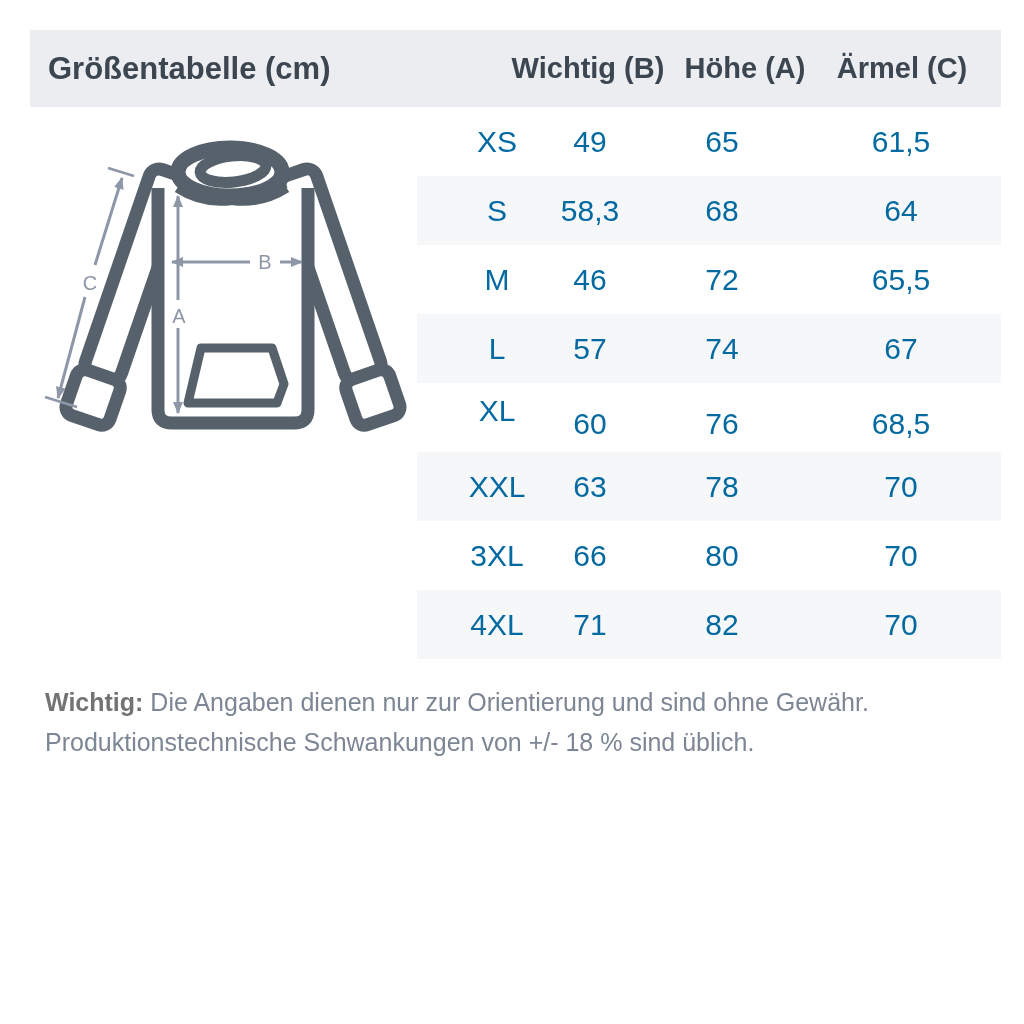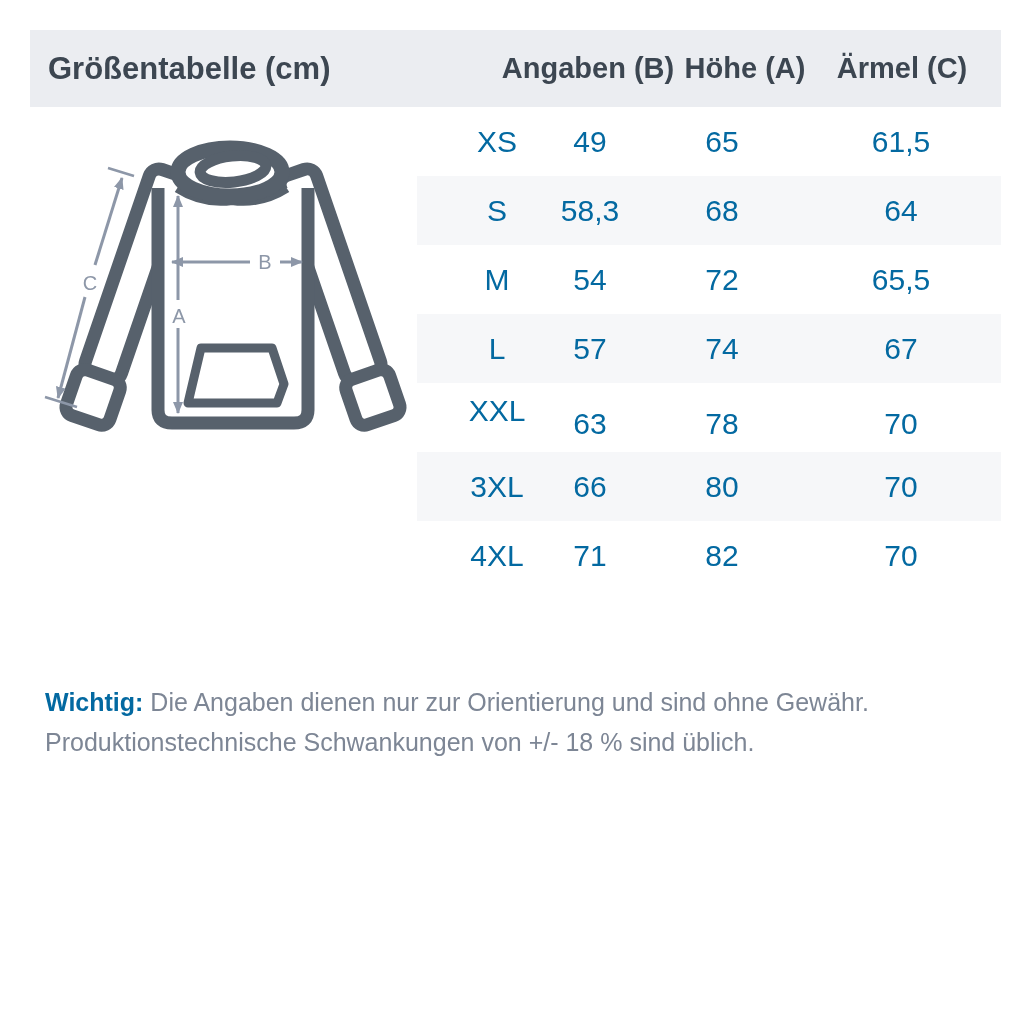--- a/index.html
+++ b/index.html
@@ -43,30 +43,30 @@
   .table-row:nth-child(5) .cell-breite,
   .table-row:nth-child(5) .cell-hoehe,
   .table-row:nth-child(5) .cell-aermel{transform:translate(-50%,6px);}
 
   .hoodie-svg{position:absolute;left:35px;top:130px;}
 
   .note{
     position:absolute;left:45px;top:682px;width:930px;
     font-size:25px;line-height:40px;color:#7d8695;
   }
-  .note b{font-weight:bold;color:#0369a1;}
+  .note b{font-weight:bold;color:#737373;}
 </style>
 </head>
 <body>
 
 <div class="page">
 
   <div class="header-band"></div>
   <div class="page-title">Größentabelle (cm)</div>
-  <div class="col-header breite">Angaben (B)</div>
+  <div class="col-header breite">Wichtig (B)</div>
   <div class="col-header aermel">Ärmel (C)</div>
   <div class="col-header hoehe">Höhe (A)</div>
 
   <svg class="hoodie-svg" width="390" height="345" viewBox="0 0 390 345" aria-hidden="true">
     <defs>
       <marker id="ah" markerUnits="userSpaceOnUse" markerWidth="14" markerHeight="12" refX="11" refY="5" orient="auto-start-reverse">
         <path d="M0,0 L12,5 L0,10 Z" fill="#8d97a8"></path>
       </marker>
     </defs>
 
@@ -125,29 +125,35 @@
       <span class="cell cell-aermel">61,5</span>
     </div>
       <div class="table-row">
       <span class="cell cell-size">S</span>
       <span class="cell cell-breite">58,3</span>
       <span class="cell cell-hoehe">68</span>
       <span class="cell cell-aermel">64</span>
     </div>
       <div class="table-row">
       <span class="cell cell-size">M</span>
-      <span class="cell cell-breite">54</span>
+      <span class="cell cell-breite">46</span>
       <span class="cell cell-hoehe">72</span>
       <span class="cell cell-aermel">65,5</span>
     </div>
       <div class="table-row">
       <span class="cell cell-size">L</span>
       <span class="cell cell-breite">57</span>
       <span class="cell cell-hoehe">74</span>
       <span class="cell cell-aermel">67</span>
+    </div>
+      <div class="table-row">
+      <span class="cell cell-size">XL</span>
+      <span class="cell cell-breite">60</span>
+      <span class="cell cell-hoehe">76</span>
+      <span class="cell cell-aermel">68,5</span>
     </div>
       <div class="table-row">
       <span class="cell cell-size">XXL</span>
       <span class="cell cell-breite">63</span>
       <span class="cell cell-hoehe">78</span>
       <span class="cell cell-aermel">70</span>
     </div>
       <div class="table-row">
       <span class="cell cell-size">3XL</span>
       <span class="cell cell-breite">66</span>

